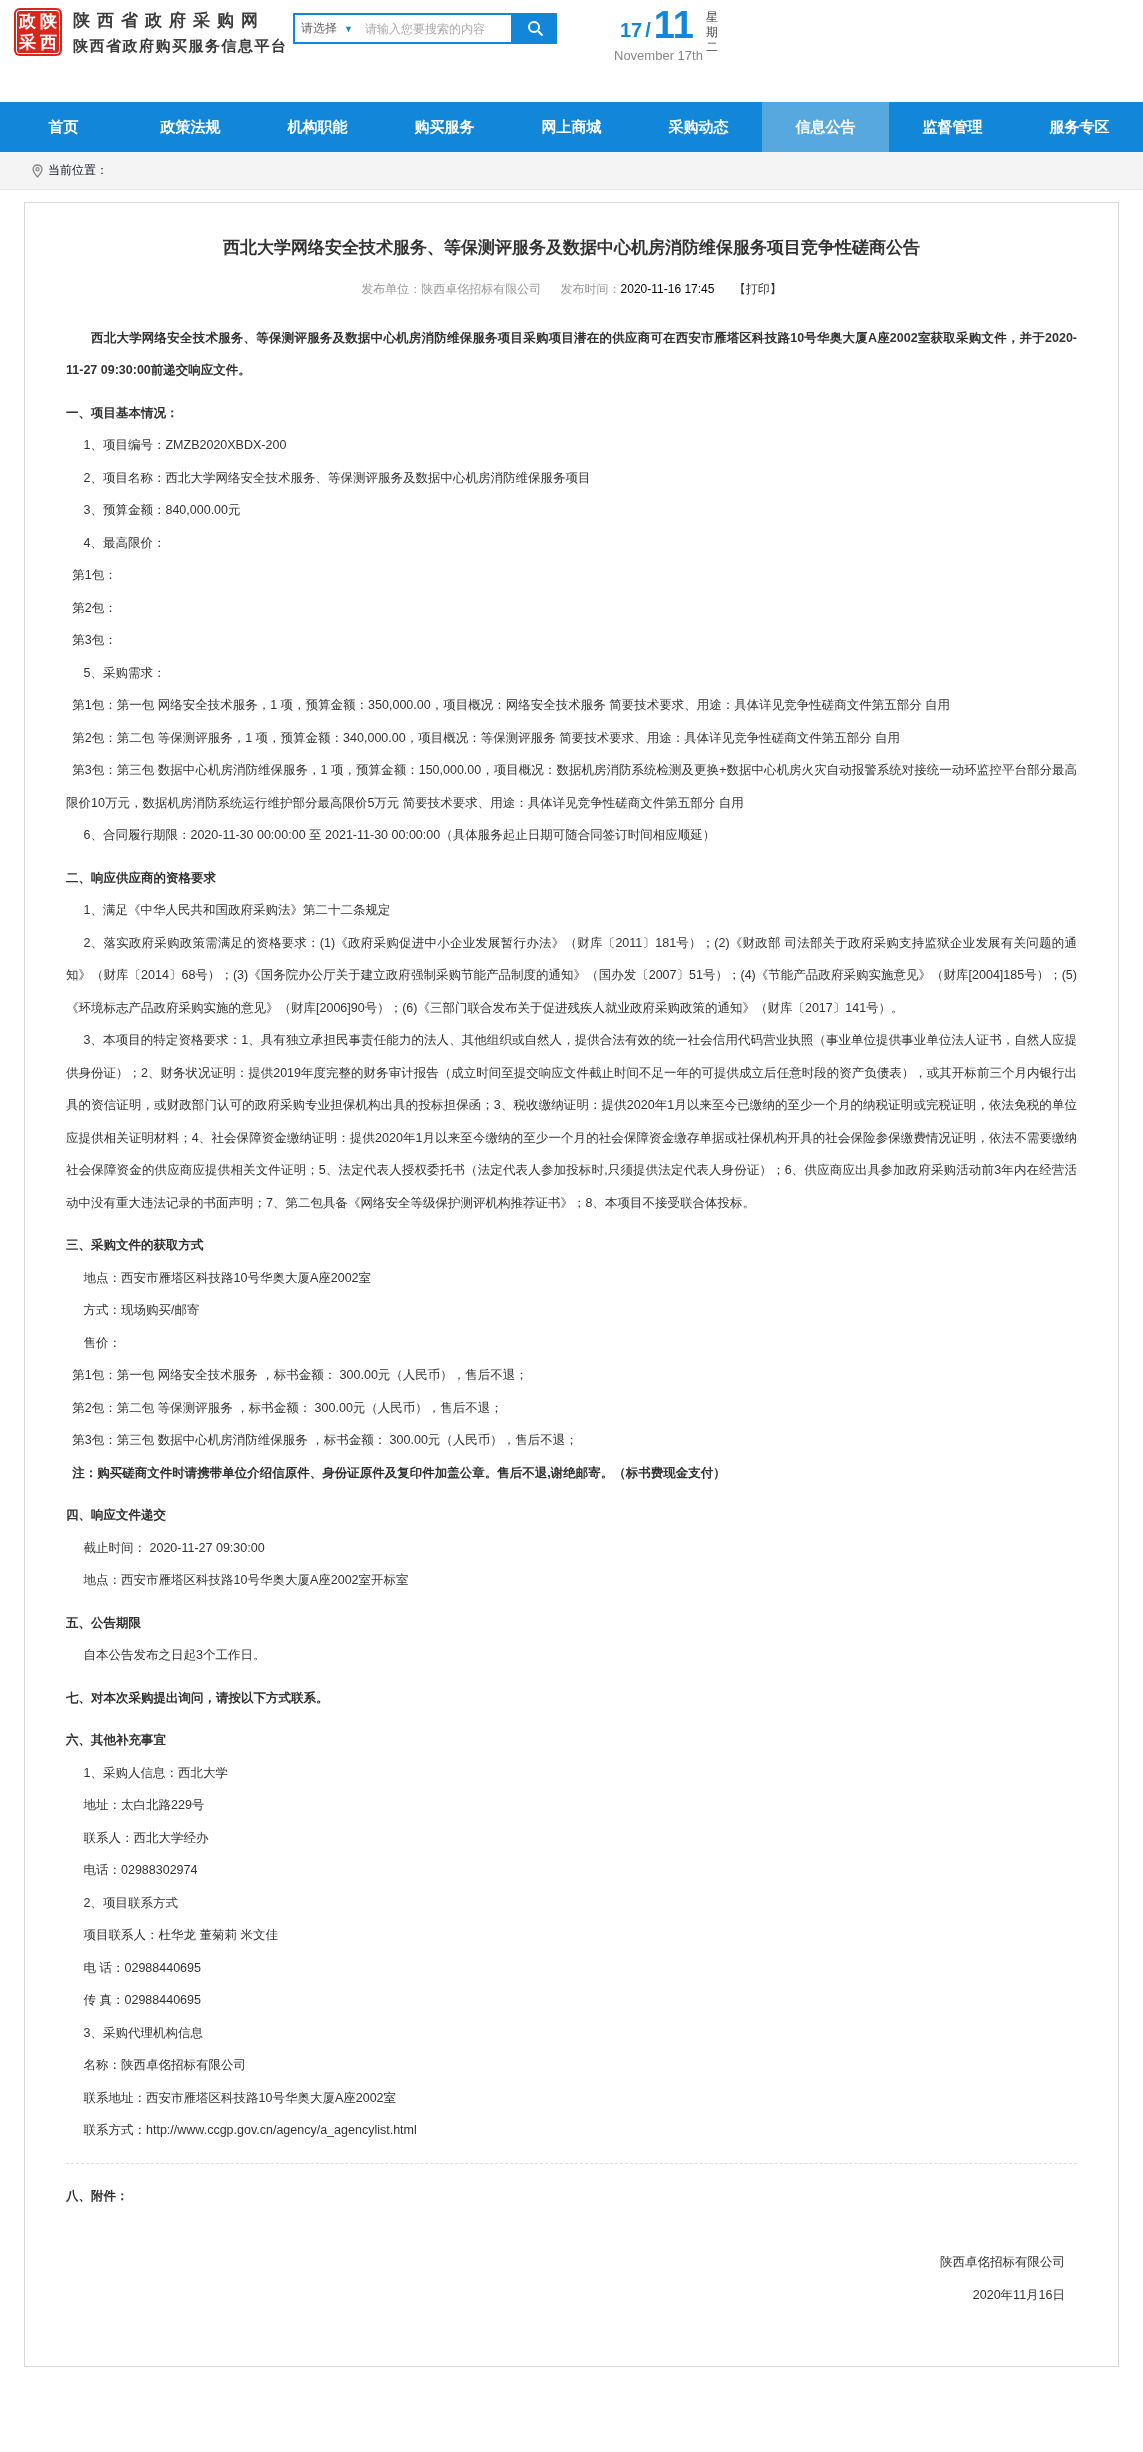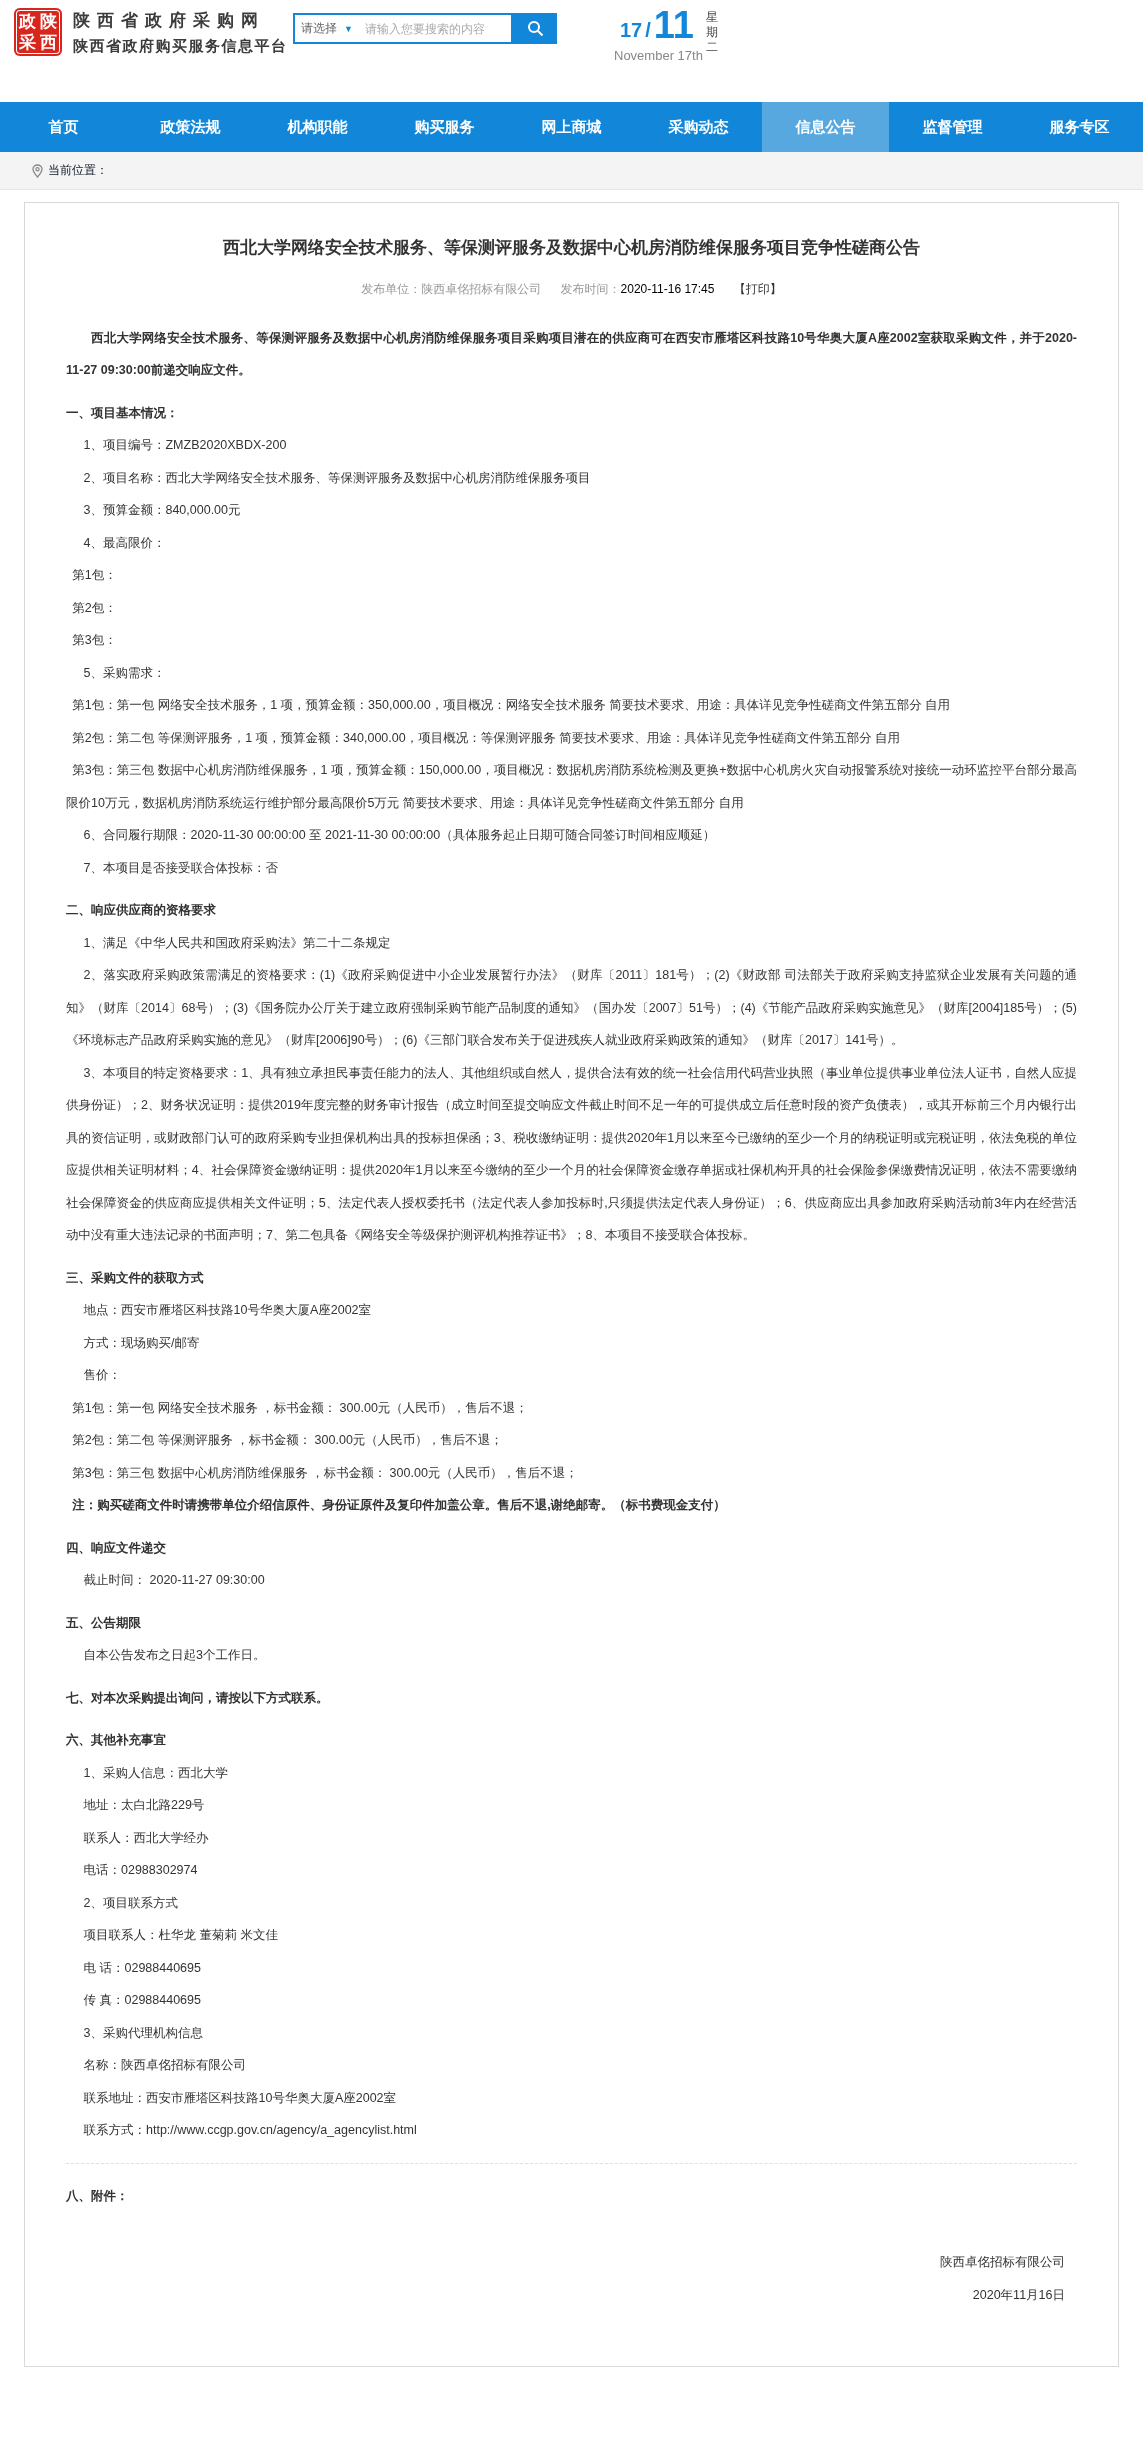--- a/index.html
+++ b/index.html
@@ -144,35 +144,35 @@
       <p class="p-n">3、预算金额：840,000.00元</p>
       <p class="p-n">4、最高限价：</p>
       <p class="p-n0">第1包：</p>
       <p class="p-n0">第2包：</p>
       <p class="p-n0">第3包：</p>
       <p class="p-n">5、采购需求：</p>
       <p class="p-n0">第1包：第一包 网络安全技术服务，1 项，预算金额：350,000.00，项目概况：网络安全技术服务 简要技术要求、用途：具体详见竞争性磋商文件第五部分 自用</p>
       <p class="p-n0">第2包：第二包 等保测评服务，1 项，预算金额：340,000.00，项目概况：等保测评服务 简要技术要求、用途：具体详见竞争性磋商文件第五部分 自用</p>
       <p class="p-n0">第3包：第三包 数据中心机房消防维保服务，1 项，预算金额：150,000.00，项目概况：数据机房消防系统检测及更换+数据中心机房火灾自动报警系统对接统一动环监控平台部分最高限价10万元，数据机房消防系统运行维护部分最高限价5万元 简要技术要求、用途：具体详见竞争性磋商文件第五部分 自用</p>
       <p class="p-n">6、合同履行期限：2020-11-30 00:00:00 至 2021-11-30 00:00:00（具体服务起止日期可随合同签订时间相应顺延）</p>
-      <p class="p-n">7、本项目是否接受联合体投标：否</p>
       <p class="p-h">二、响应供应商的资格要求</p>
       <p class="p-n">1、满足《中华人民共和国政府采购法》第二十二条规定</p>
       <p class="p-n">2、落实政府采购政策需满足的资格要求：(1)《政府采购促进中小企业发展暂行办法》（财库〔2011〕181号）；(2)《财政部 司法部关于政府采购支持监狱企业发展有关问题的通知》（财库〔2014〕68号）；(3)《国务院办公厅关于建立政府强制采购节能产品制度的通知》（国办发〔2007〕51号）；(4)《节能产品政府采购实施意见》（财库[2004]185号）；(5)《环境标志产品政府采购实施的意见》（财库[2006]90号）；(6)《三部门联合发布关于促进残疾人就业政府采购政策的通知》（财库〔2017〕141号）。</p>
       <p class="p-n">3、本项目的特定资格要求：1、具有独立承担民事责任能力的法人、其他组织或自然人，提供合法有效的统一社会信用代码营业执照（事业单位提供事业单位法人证书，自然人应提供身份证）；2、财务状况证明：提供2019年度完整的财务审计报告（成立时间至提交响应文件截止时间不足一年的可提供成立后任意时段的资产负债表），或其开标前三个月内银行出具的资信证明，或财政部门认可的政府采购专业担保机构出具的投标担保函；3、税收缴纳证明：提供2020年1月以来至今已缴纳的至少一个月的纳税证明或完税证明，依法免税的单位应提供相关证明材料；4、社会保障资金缴纳证明：提供2020年1月以来至今缴纳的至少一个月的社会保障资金缴存单据或社保机构开具的社会保险参保缴费情况证明，依法不需要缴纳社会保障资金的供应商应提供相关文件证明；5、法定代表人授权委托书（法定代表人参加投标时,只须提供法定代表人身份证）；6、供应商应出具参加政府采购活动前3年内在经营活动中没有重大违法记录的书面声明；7、第二包具备《网络安全等级保护测评机构推荐证书》；8、本项目不接受联合体投标。</p>
       <p class="p-h">三、采购文件的获取方式</p>
       <p class="p-n">地点：西安市雁塔区科技路10号华奥大厦A座2002室</p>
       <p class="p-n">方式：现场购买/邮寄</p>
       <p class="p-n">售价：</p>
       <p class="p-n0">第1包：第一包 网络安全技术服务 ，标书金额： 300.00元（人民币），售后不退；</p>
       <p class="p-n0">第2包：第二包 等保测评服务 ，标书金额： 300.00元（人民币），售后不退；</p>
       <p class="p-n0">第3包：第三包 数据中心机房消防维保服务 ，标书金额： 300.00元（人民币），售后不退；</p>
       <p class="p-note">注：购买磋商文件时请携带单位介绍信原件、身份证原件及复印件加盖公章。售后不退,谢绝邮寄。（标书费现金支付）</p>
       <p class="p-h">四、响应文件递交</p>
       <p class="p-n">截止时间： 2020-11-27 09:30:00</p>
+      <p class="p-n">地点：西安市雁塔区科技路10号华奥大厦A座2002室开标室</p>
       <p class="p-h">五、公告期限</p>
       <p class="p-n">自本公告发布之日起3个工作日。</p>
       <p class="p-h">七、对本次采购提出询问，请按以下方式联系。</p>
       <p class="p-h">六、其他补充事宜</p>
       <p class="p-n">1、采购人信息：西北大学</p>
       <p class="p-n">地址：太白北路229号</p>
       <p class="p-n">联系人：西北大学经办</p>
       <p class="p-n">电话：02988302974</p>
       <p class="p-n">2、项目联系方式</p>
       <p class="p-n">项目联系人：杜华龙 董菊莉 米文佳</p>

